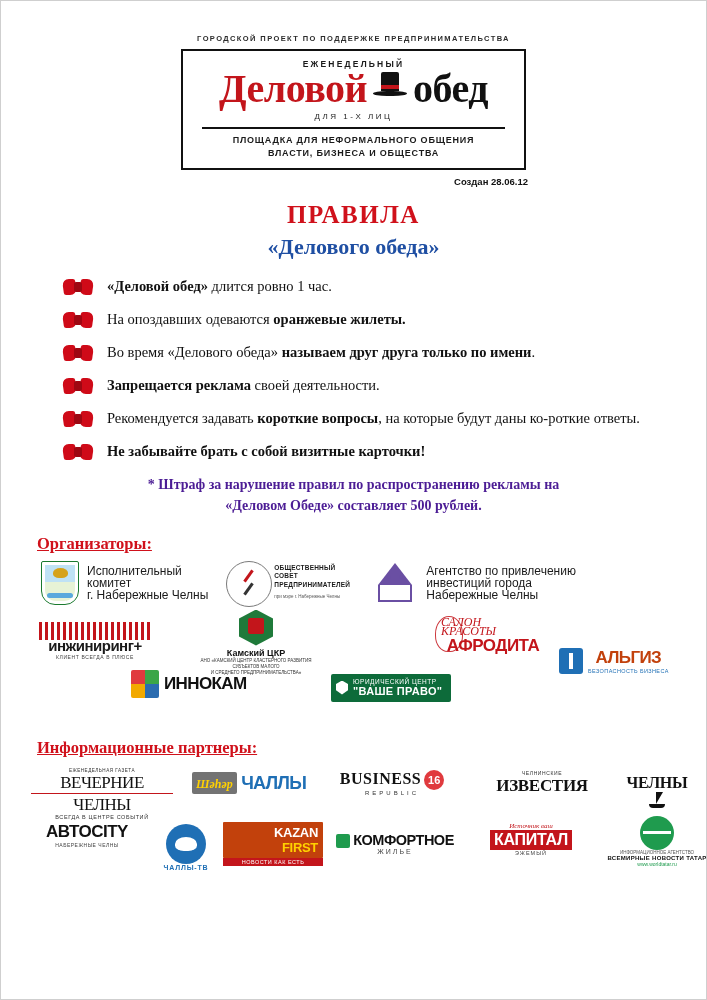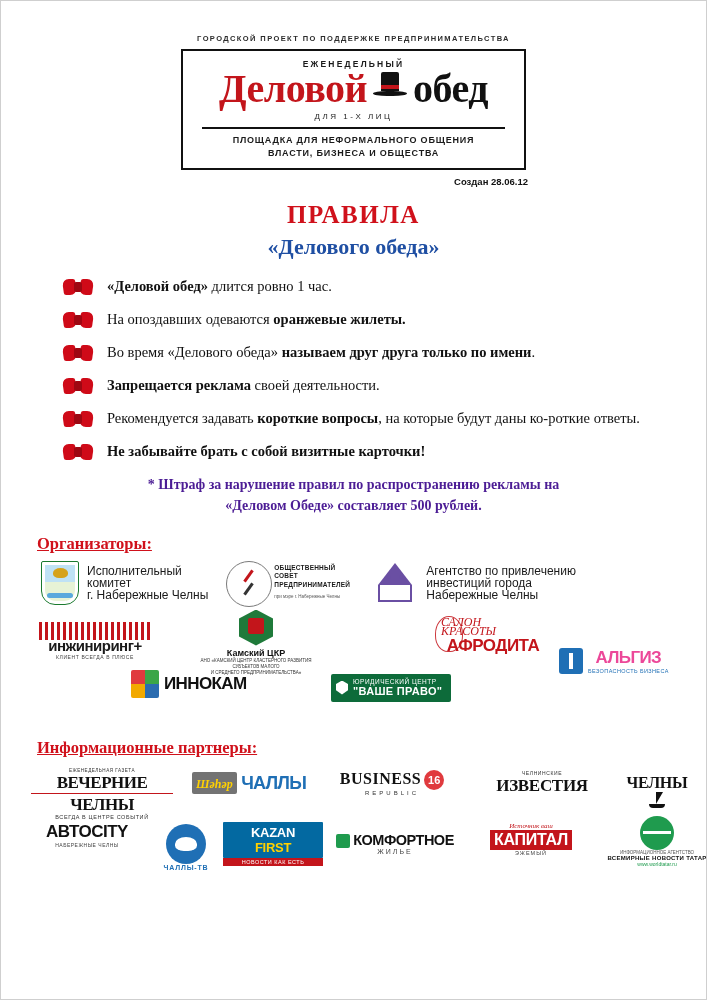--- a/index.html
+++ b/index.html
@@ -508,21 +508,21 @@
     content: "";
     position: absolute;
     left: 10px; top: 5px;
     width: 4px; height: 16px;
     background: #fff;
   }
   .algiz .nm {
     font-family: "Liberation Sans", sans-serif;
     font-weight: bold;
     font-size: 17px;
-    color: #ec4899;
+    color: #c2410c;
     letter-spacing: -0.6px;
   }
   .algiz .tg {
     font-family: "Liberation Sans", sans-serif;
     font-size: 5.5px;
     color: #1f6fb5;
     letter-spacing: 0.4px;
   }
 
   
@@ -535,21 +535,21 @@
     position: absolute;
     text-align: center;
     font-family: "Liberation Sans", sans-serif;
   }
   .vc { left: 0px; top: 4px; width: 150px; }
   .vc .tiny {
     font-size: 4.6px; color: #333; letter-spacing: 0.5px;
   }
   .vc .big {
     font-family: "Liberation Serif", serif;
-    font-weight: bold;
+    font-weight: normal;
     font-size: 17px;
     color: #111;
     letter-spacing: -0.5px;
     line-height: 19px;
   }
   .vc .rule {
     height: 1.5px; background: #c3151b; margin: 1px 4px;
   }
   .vc .sub { font-size: 5.5px; color: #333; letter-spacing: 0.6px; }
   .chally { left: 152px; top: 8px; width: 140px; }
@@ -653,24 +653,24 @@
     left: 9px; top: 13px;
     width: 22px; height: 14px;
     background: #fff;
     border-radius: 50% 50% 40% 40%;
   }
   .chtv .lbl {
     font-weight: bold; font-size: 7px; color: #1f6fb5; letter-spacing: 0.8px;
   }
   .kzf { left: 196px; top: 58px; width: 100px; }
   .kzf .box {
-    background: #0369a1;
+    background: #c2410c;
     color: #fff;
     padding: 3px 5px;
-    text-align: center;
+    text-align: right;
     border-radius: 1px;
   }
   .kzf .k {
     font-weight: bold; font-size: 13px; letter-spacing: -0.3px;
   }
   .kzf .f {
     font-weight: bold; font-size: 13px; color: #ffd100; letter-spacing: -0.3px;
   }
   .kzf .sub {
     background: #c3151b; color: #fff; font-size: 5.5px;

